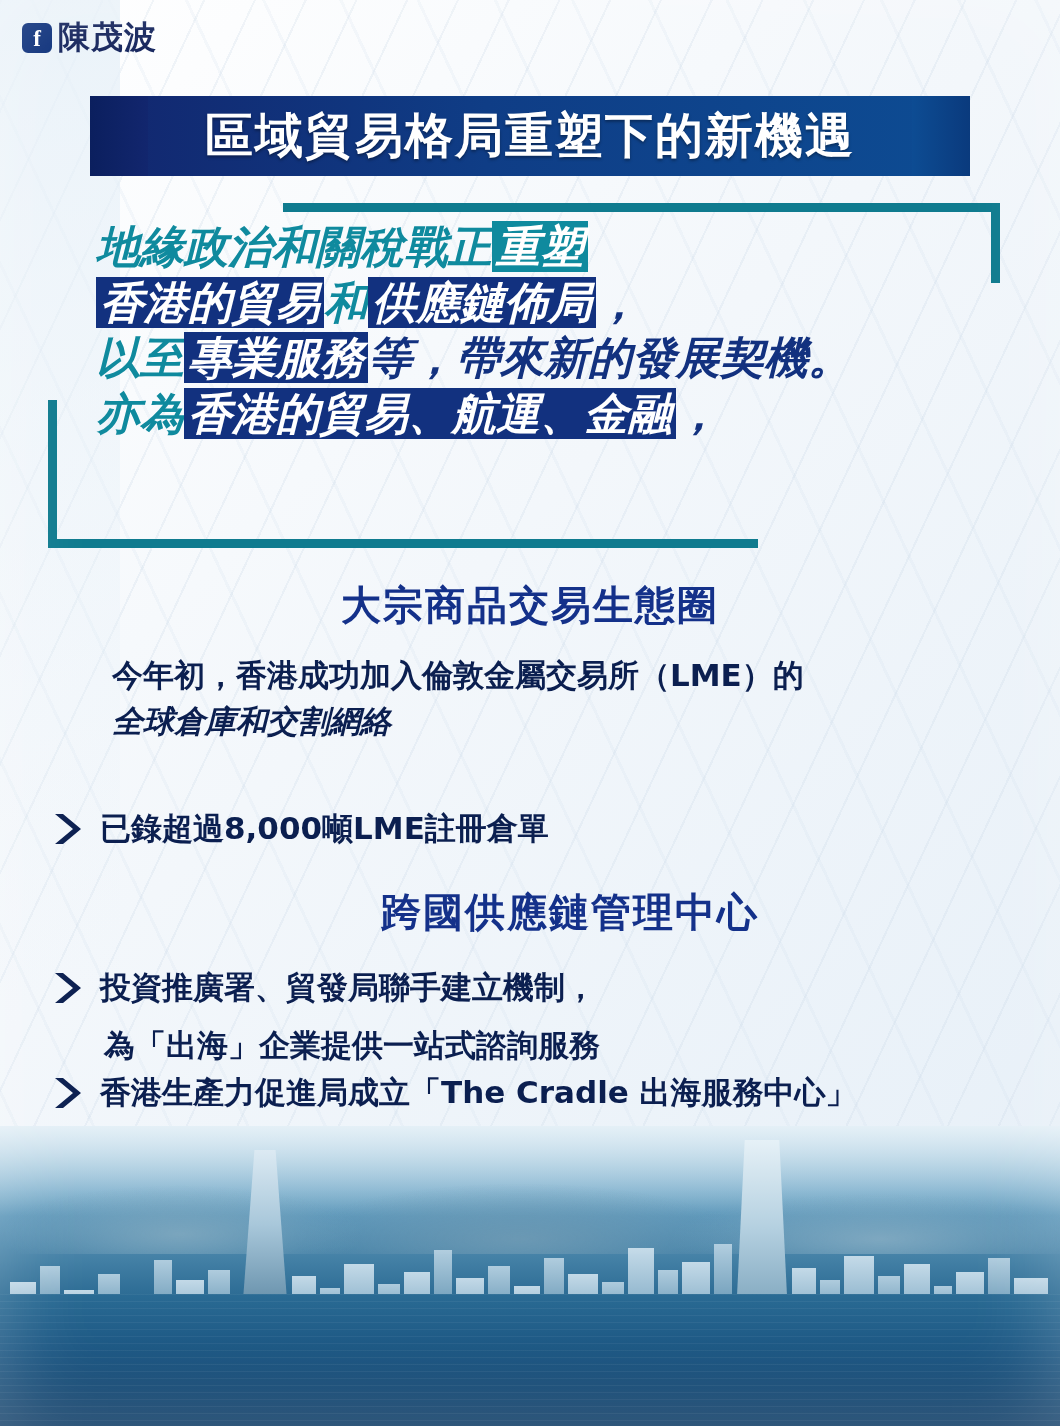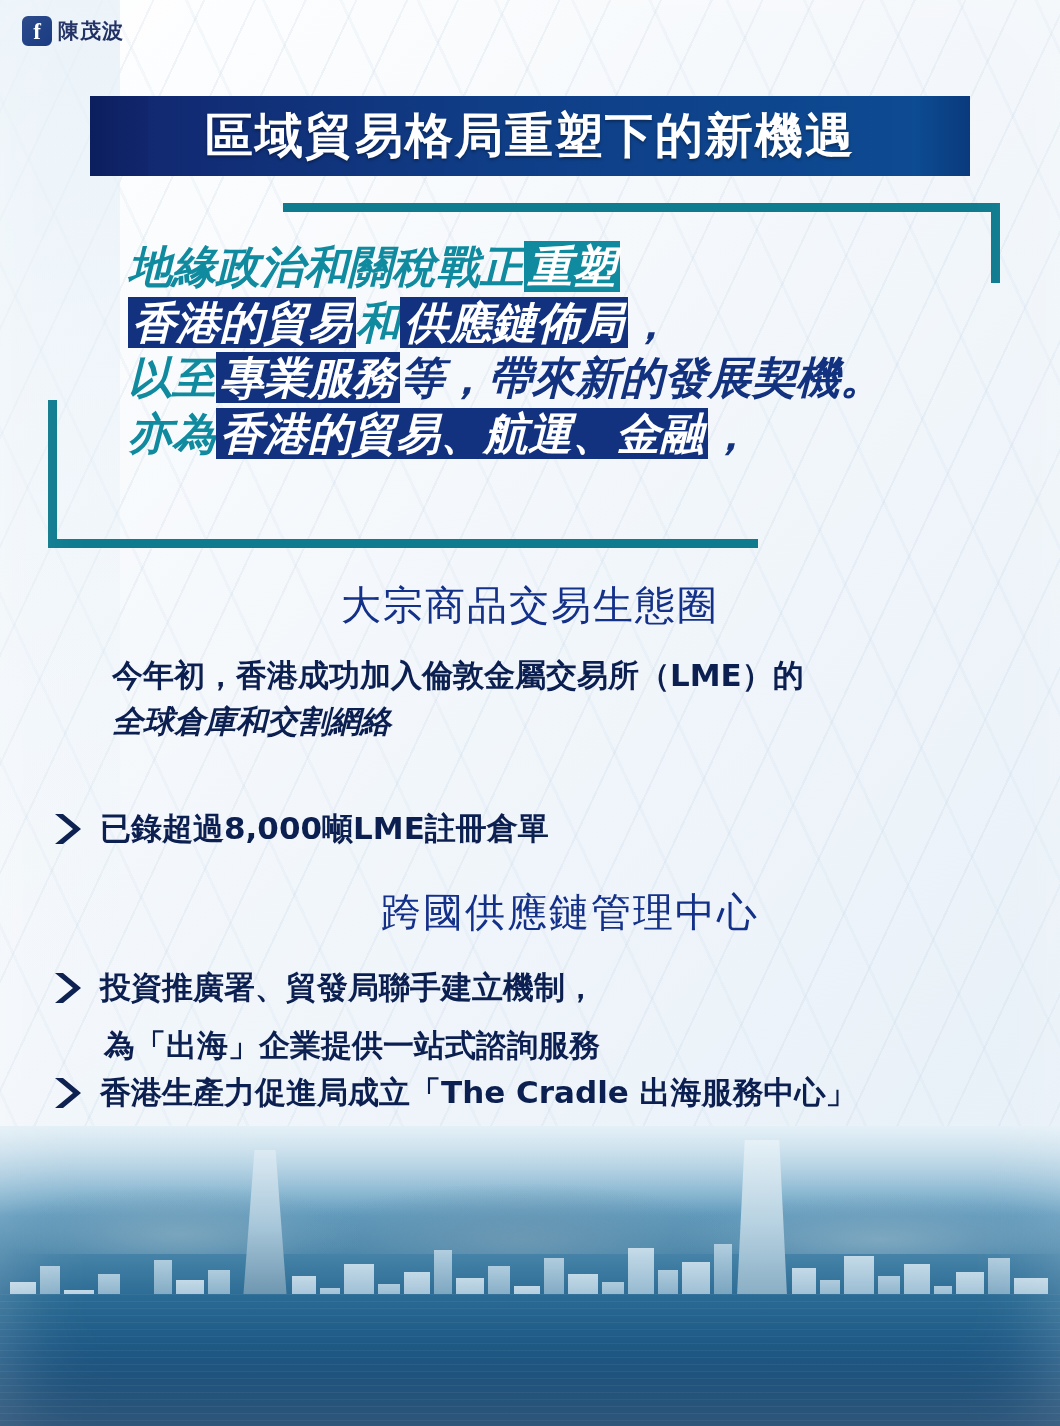--- a/index.html
+++ b/index.html
@@ -41,21 +41,21 @@
     width: 30px; height: 30px; border-radius: 6px;
     background: #0b2f7a;
     color: #fff;
     font-family: "Liberation Serif", serif;
     font-weight: bold; font-size: 23px;
     display: flex; align-items: center; justify-content: center;
     line-height: 1;
     border: 2px solid #0b2f7a;
   }
   .logo-name {
-    font-size: 21px; font-weight: bold; color: #14245c;
+    font-size: 32px; font-weight: bold; color: #14245c;
     letter-spacing: 1px;
     font-family: Liberation Mono, monospace;
   }
 
   
   .title-wrap {
     position: absolute; left: 90px; top: 96px; width: 880px; height: 80px;
     z-index: 5;
   }
   .title-bar-bg {
@@ -89,23 +89,22 @@
   }
   .bracket-bottom {
     position: absolute; left: 48px; top: 400px; width: 710px; height: 148px;
     border-bottom: 9px solid #0f7b8f;
     border-left: 9px solid #0f7b8f;
     z-index: 2;
   }
 
   
   .lead {
-    position: absolute; left: 96px; top: 240px; width: 900px;
+    position: absolute; left: 96px; top: 220px; width: 900px;
     z-index: 4;
-    margin-left: 32px;
   }
   .lead-line {
     display: block;
     font-family: "DejaVu Sans", sans-serif;
     font-size: 44px; font-weight: bold; font-style: italic;
     line-height: 1.22;
     white-space: nowrap;
     margin-bottom: 2px;
   }
   .t-teal { color: #0f8a9e; }
@@ -116,21 +115,21 @@
   }
   .hl-teal {
     background: #0f8a9e; color: #ffffff; padding: 0 4px;
   }
 
   
   .section-heading {
     position: absolute; width: 1060px; text-align: center;
     color: #14318a;
     font-family: "DejaVu Sans", sans-serif;
-    font-size: 40px; font-weight: normal; letter-spacing: 2px;
+    font-size: 40px; font-weight: bold; letter-spacing: 2px;
     z-index: 4;
   }
   #sec1-heading { top: 578px; }
   #sec2-heading { top: 885px; margin-left: 40px; }
 
   .body-text {
     position: absolute;
     color: #0b1f50;
     font-family: "DejaVu Sans", sans-serif;
     font-size: 31px; font-weight: bold;

